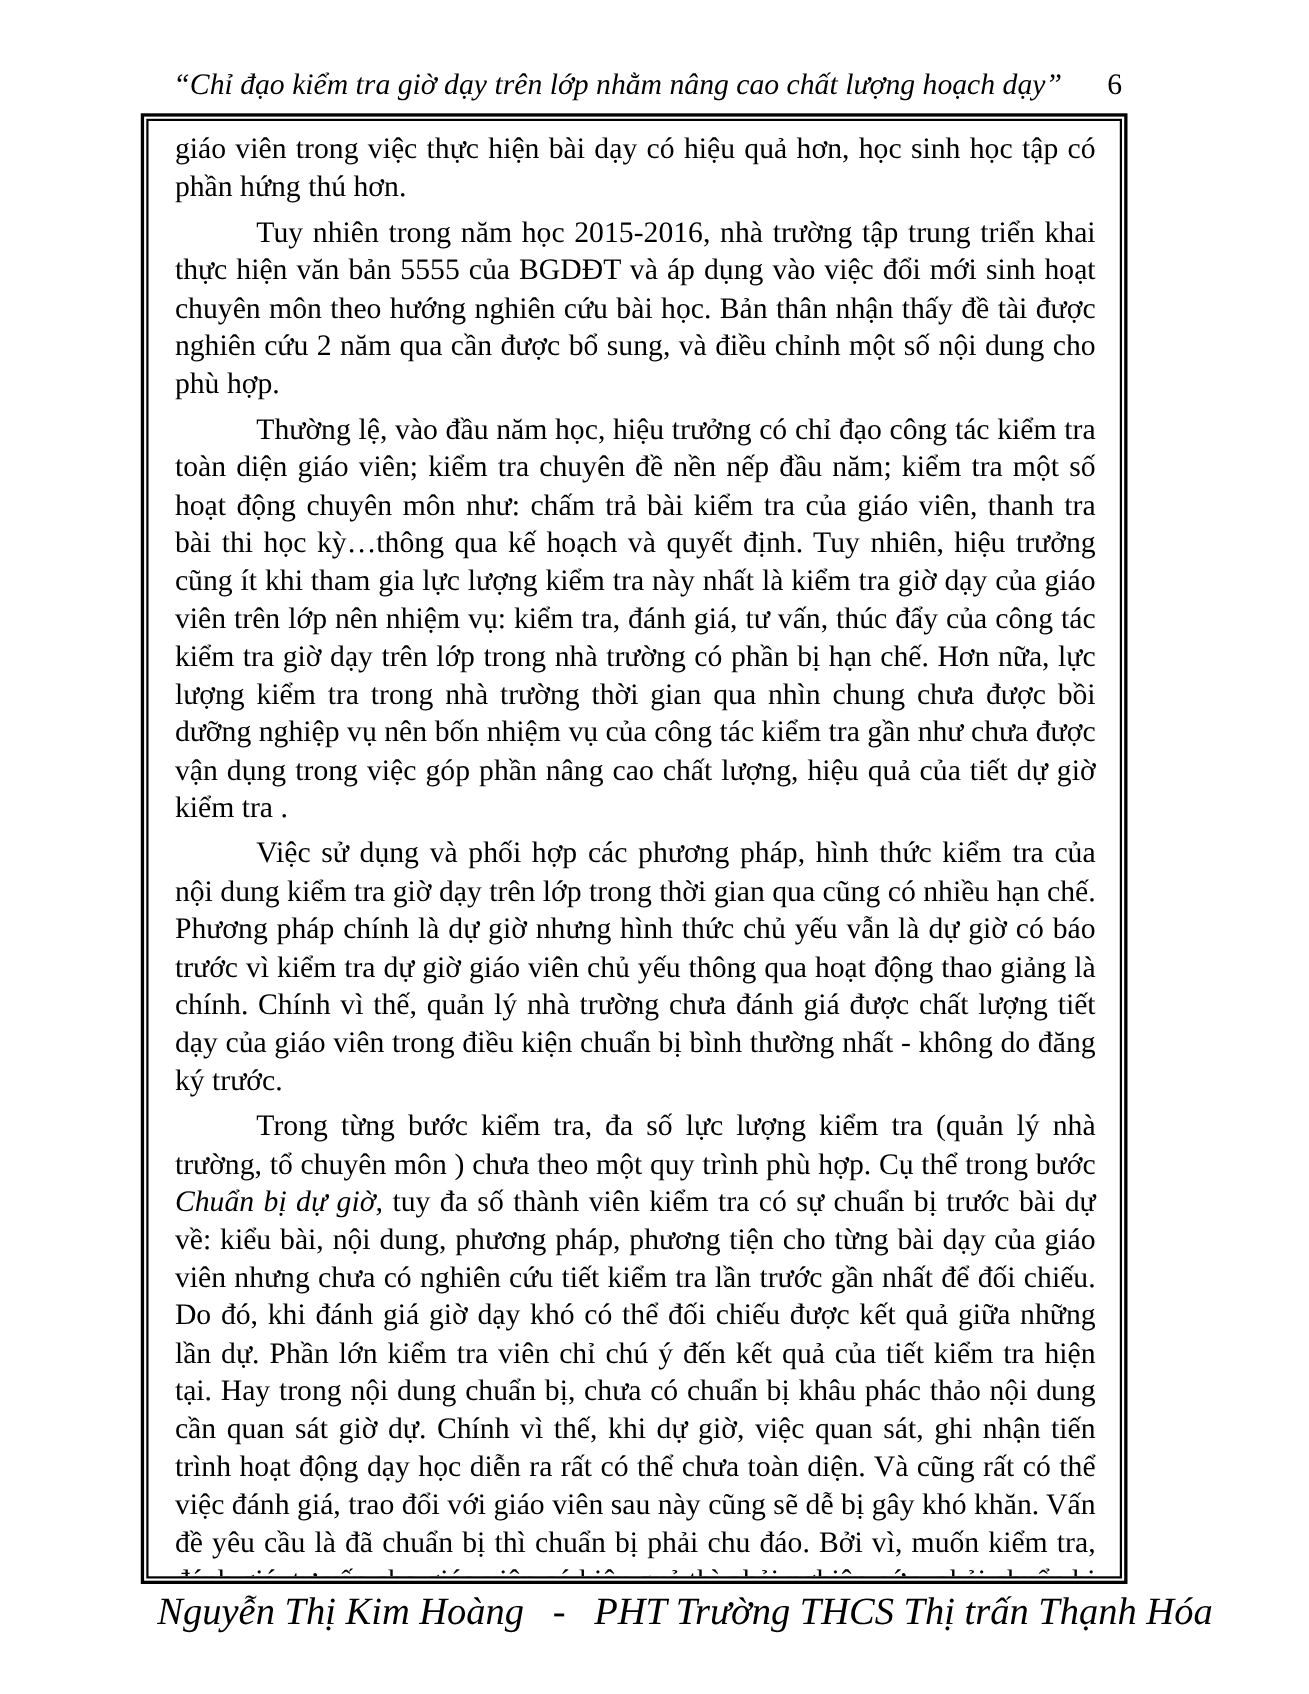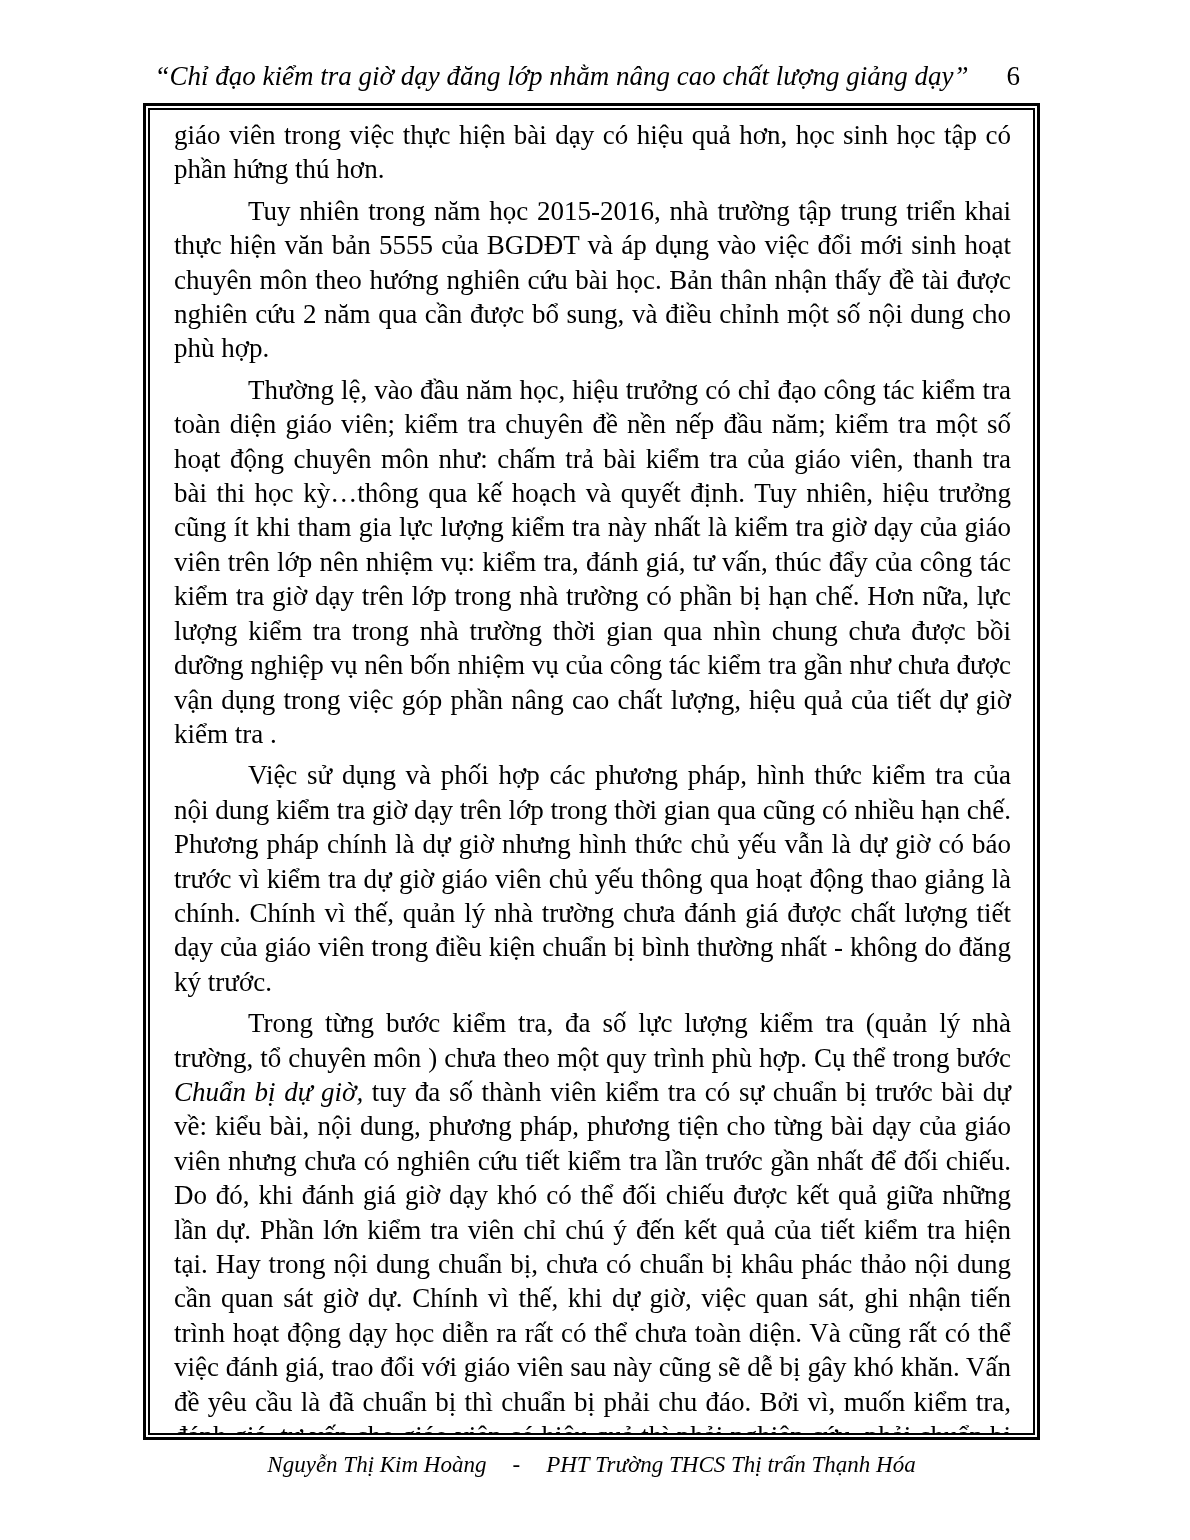--- a/index.html
+++ b/index.html
@@ -37,21 +37,21 @@
   .running-header .page-number {
     position: absolute;
     right: 20px;
     top: 0;
     font-size: 27px;
     line-height: 36px;
   }
   
   .doc-frame-outer {
     position: absolute;
-    left: 143px;
+    left: 128px;
     top: 103px;
     width: 897px;
     height: 1337px;
     box-sizing: border-box;
     border: 3px solid #000000;
     padding: 2px;
   }
   .doc-frame-inner {
     box-sizing: border-box;
     width: 100%;
@@ -76,36 +76,36 @@
     font-style: italic;
   }
   
   .running-footer {
     position: absolute;
     top: 1448px;
     left: 143px;
     width: 897px;
     text-align: center;
     font-style: italic;
-    font-size: 23px;
+    font-size: 35px;
     line-height: 34px;
     white-space: nowrap;
   }
   .running-footer .sep {
     display: inline-block;
     margin: 0 26px;
   }
 </style>
 </head>
 <body>
 
 <div class="page">
 
   <div class="running-header">
-    <div class="title">“Chỉ đạo kiểm tra giờ dạy đăng lớp nhằm nâng cao chất lượng giảng dạy”</div>
+    <div class="title">“Chỉ đạo kiểm tra giờ dạy trên lớp nhằm nâng cao chất lượng hoạch dạy”</div>
     <div class="page-number">6</div>
   </div>
 
   <div class="doc-frame-outer">
     <div class="doc-frame-inner">
       <div class="doc-body">
 
       <p class="para"><span>giáo viên trong việc thực hiện bài dạy có hiệu quả hơn, học sinh học tập có phần hứng thú hơn.</span></p>
           <p class="para indent"><span>Tuy nhiên trong năm học 2015-2016, nhà trường tập trung triển khai thực hiện văn bản 5555 của BGDĐT và áp dụng vào việc đổi mới sinh hoạt chuyên môn theo hướng nghiên cứu bài học. Bản thân nhận thấy đề tài được nghiên cứu 2 năm qua cần được bổ sung, và điều chỉnh một số nội dung cho phù hợp.</span></p>
           <p class="para indent"><span>Thường lệ, vào đầu năm học, hiệu trưởng có chỉ đạo công tác kiểm tra toàn diện giáo viên; kiểm tra chuyên đề nền nếp đầu năm; kiểm tra một số hoạt động chuyên môn như: chấm trả bài kiểm tra của giáo viên, thanh tra bài thi học kỳ…thông qua kế hoạch và quyết định. Tuy nhiên, hiệu trưởng cũng ít khi tham gia lực lượng kiểm tra này nhất là kiểm tra giờ dạy của giáo viên trên lớp nên nhiệm vụ: kiểm tra, đánh giá, tư vấn, thúc đẩy của công tác kiểm tra giờ dạy trên lớp trong nhà trường có phần bị hạn chế. Hơn nữa, lực lượng kiểm tra trong nhà trường thời gian qua nhìn chung chưa được bồi dưỡng nghiệp vụ nên bốn nhiệm vụ của công tác kiểm tra gần như chưa được vận dụng trong việc góp phần nâng cao chất lượng, hiệu quả của tiết dự giờ kiểm tra .</span></p>

